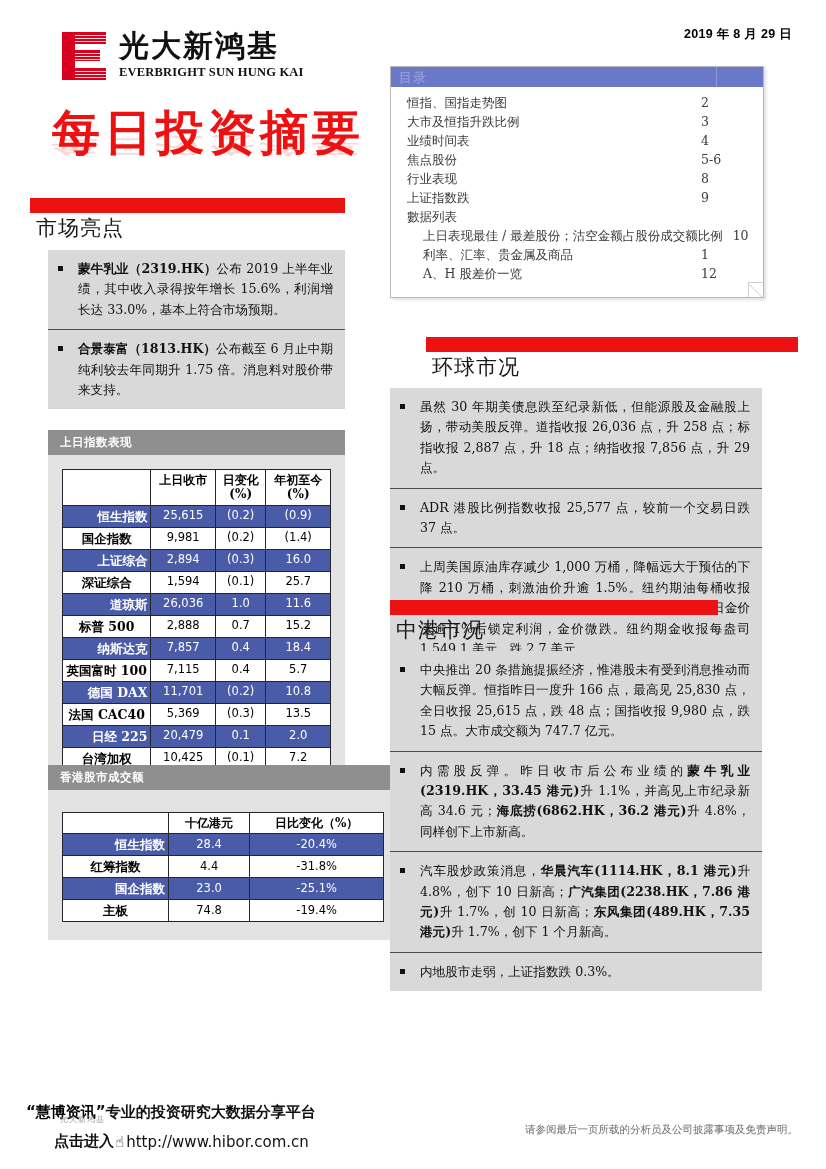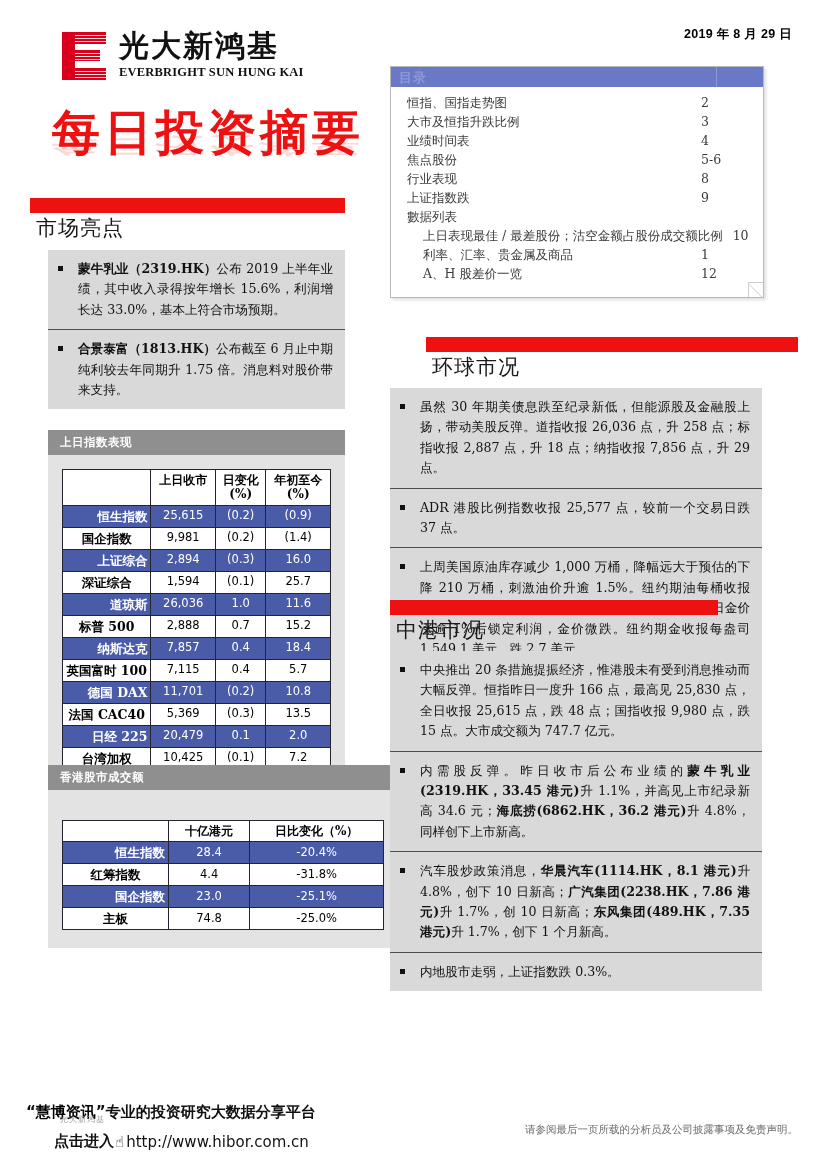--- a/index.html
+++ b/index.html
@@ -543,21 +543,21 @@
               <td>(0.1)</td>
               <td>7.2</td>
             </tr>
           </tbody>
       </table>
     </div>
   </div>
 
   <div class="block" style="left:48px; top:765px; width:350px;">
     <div class="block-cap">香港股市成交额</div>
-    <div class="block-inner" style="padding-top:30px;padding-bottom:18px;">
+    <div class="block-inner" style="padding-top:22px;padding-bottom:18px;">
       <table class="data">
         <thead>
           <tr id="trn-head">
               <th style="width: 33%;">&nbsp;</th>
               <th>十亿港元</th>
               <th>日比变化（%）</th>
             </tr>
         </thead>
         <tbody id="trn-body">
             <tr class="alt">
@@ -571,21 +571,21 @@
               <td>-31.8%</td>
             </tr>
             <tr class="alt">
               <td class="rowname">国企指数</td>
               <td>23.0</td>
               <td>-25.1%</td>
             </tr>
             <tr class="">
               <td class="rowname">主板</td>
               <td>74.8</td>
-              <td>-25.0%</td>
+              <td>-19.4%</td>
             </tr>
           </tbody>
       </table>
     </div>
   </div>
 
   <div class="section-head" style="left:390px; top:337px; width:372px;margin-left:36px;">
     <div class="red-bar"></div>
     <div class="sec-title">环球市况</div>
   </div>

